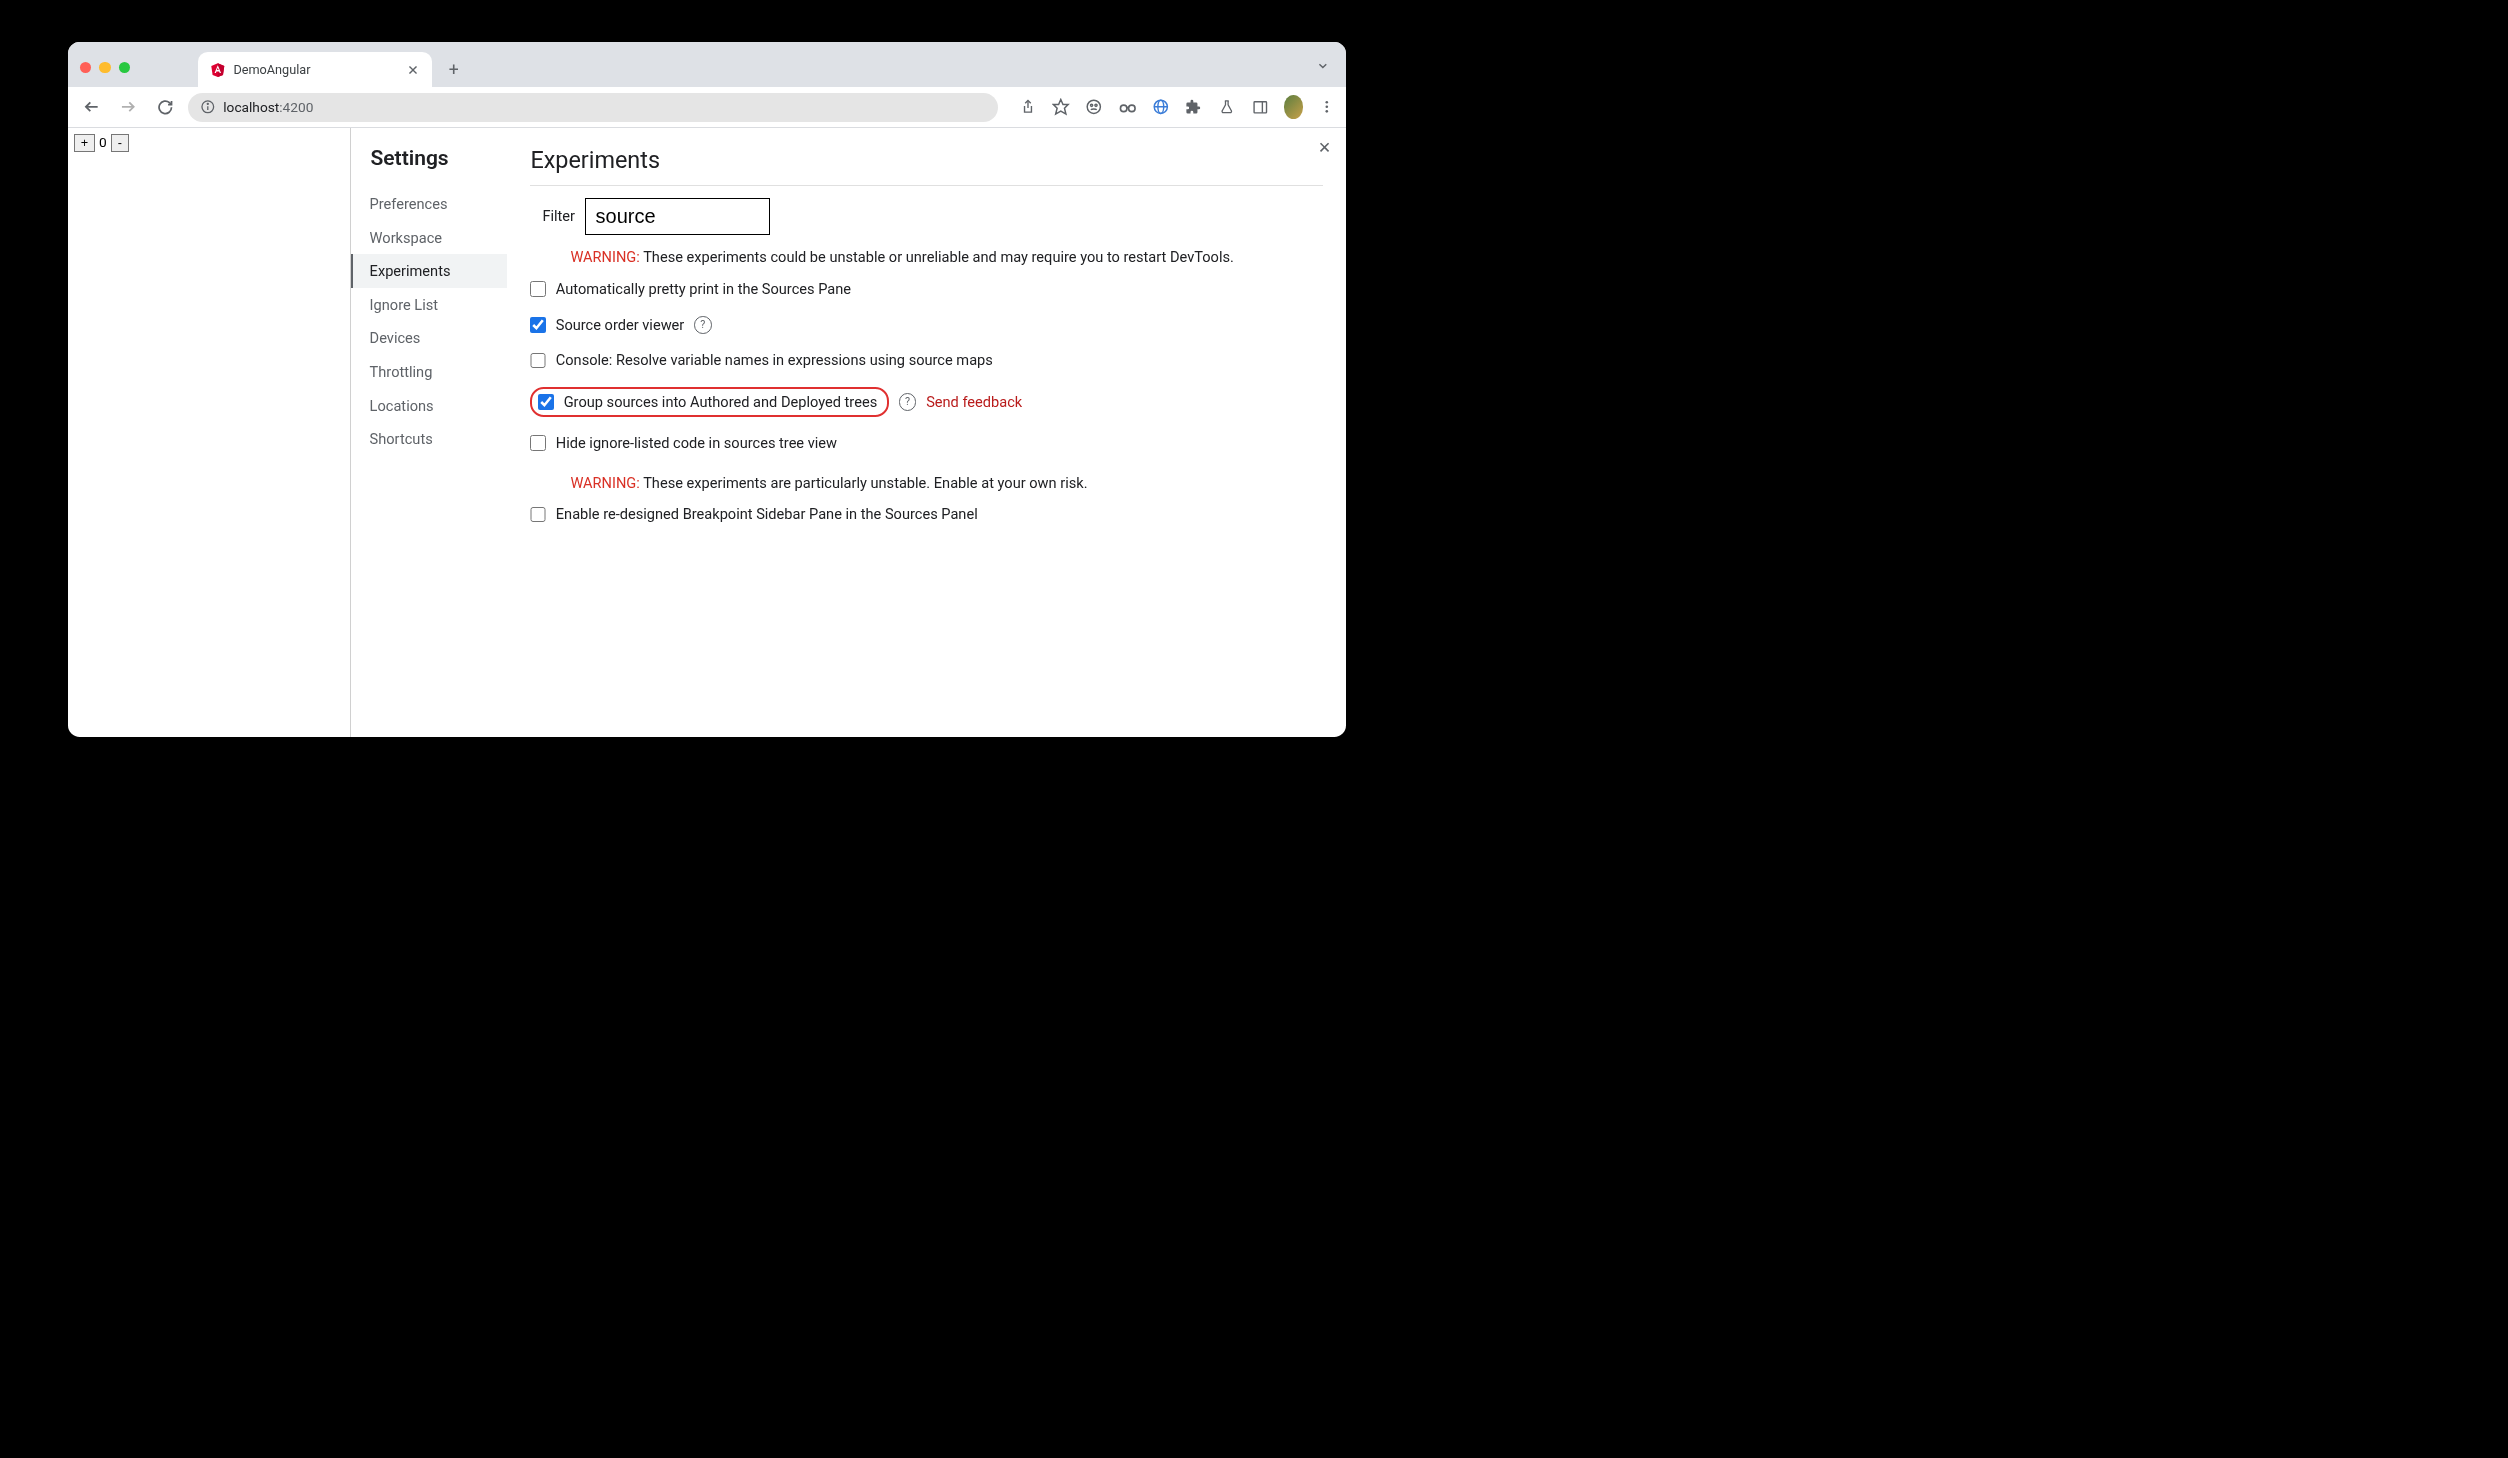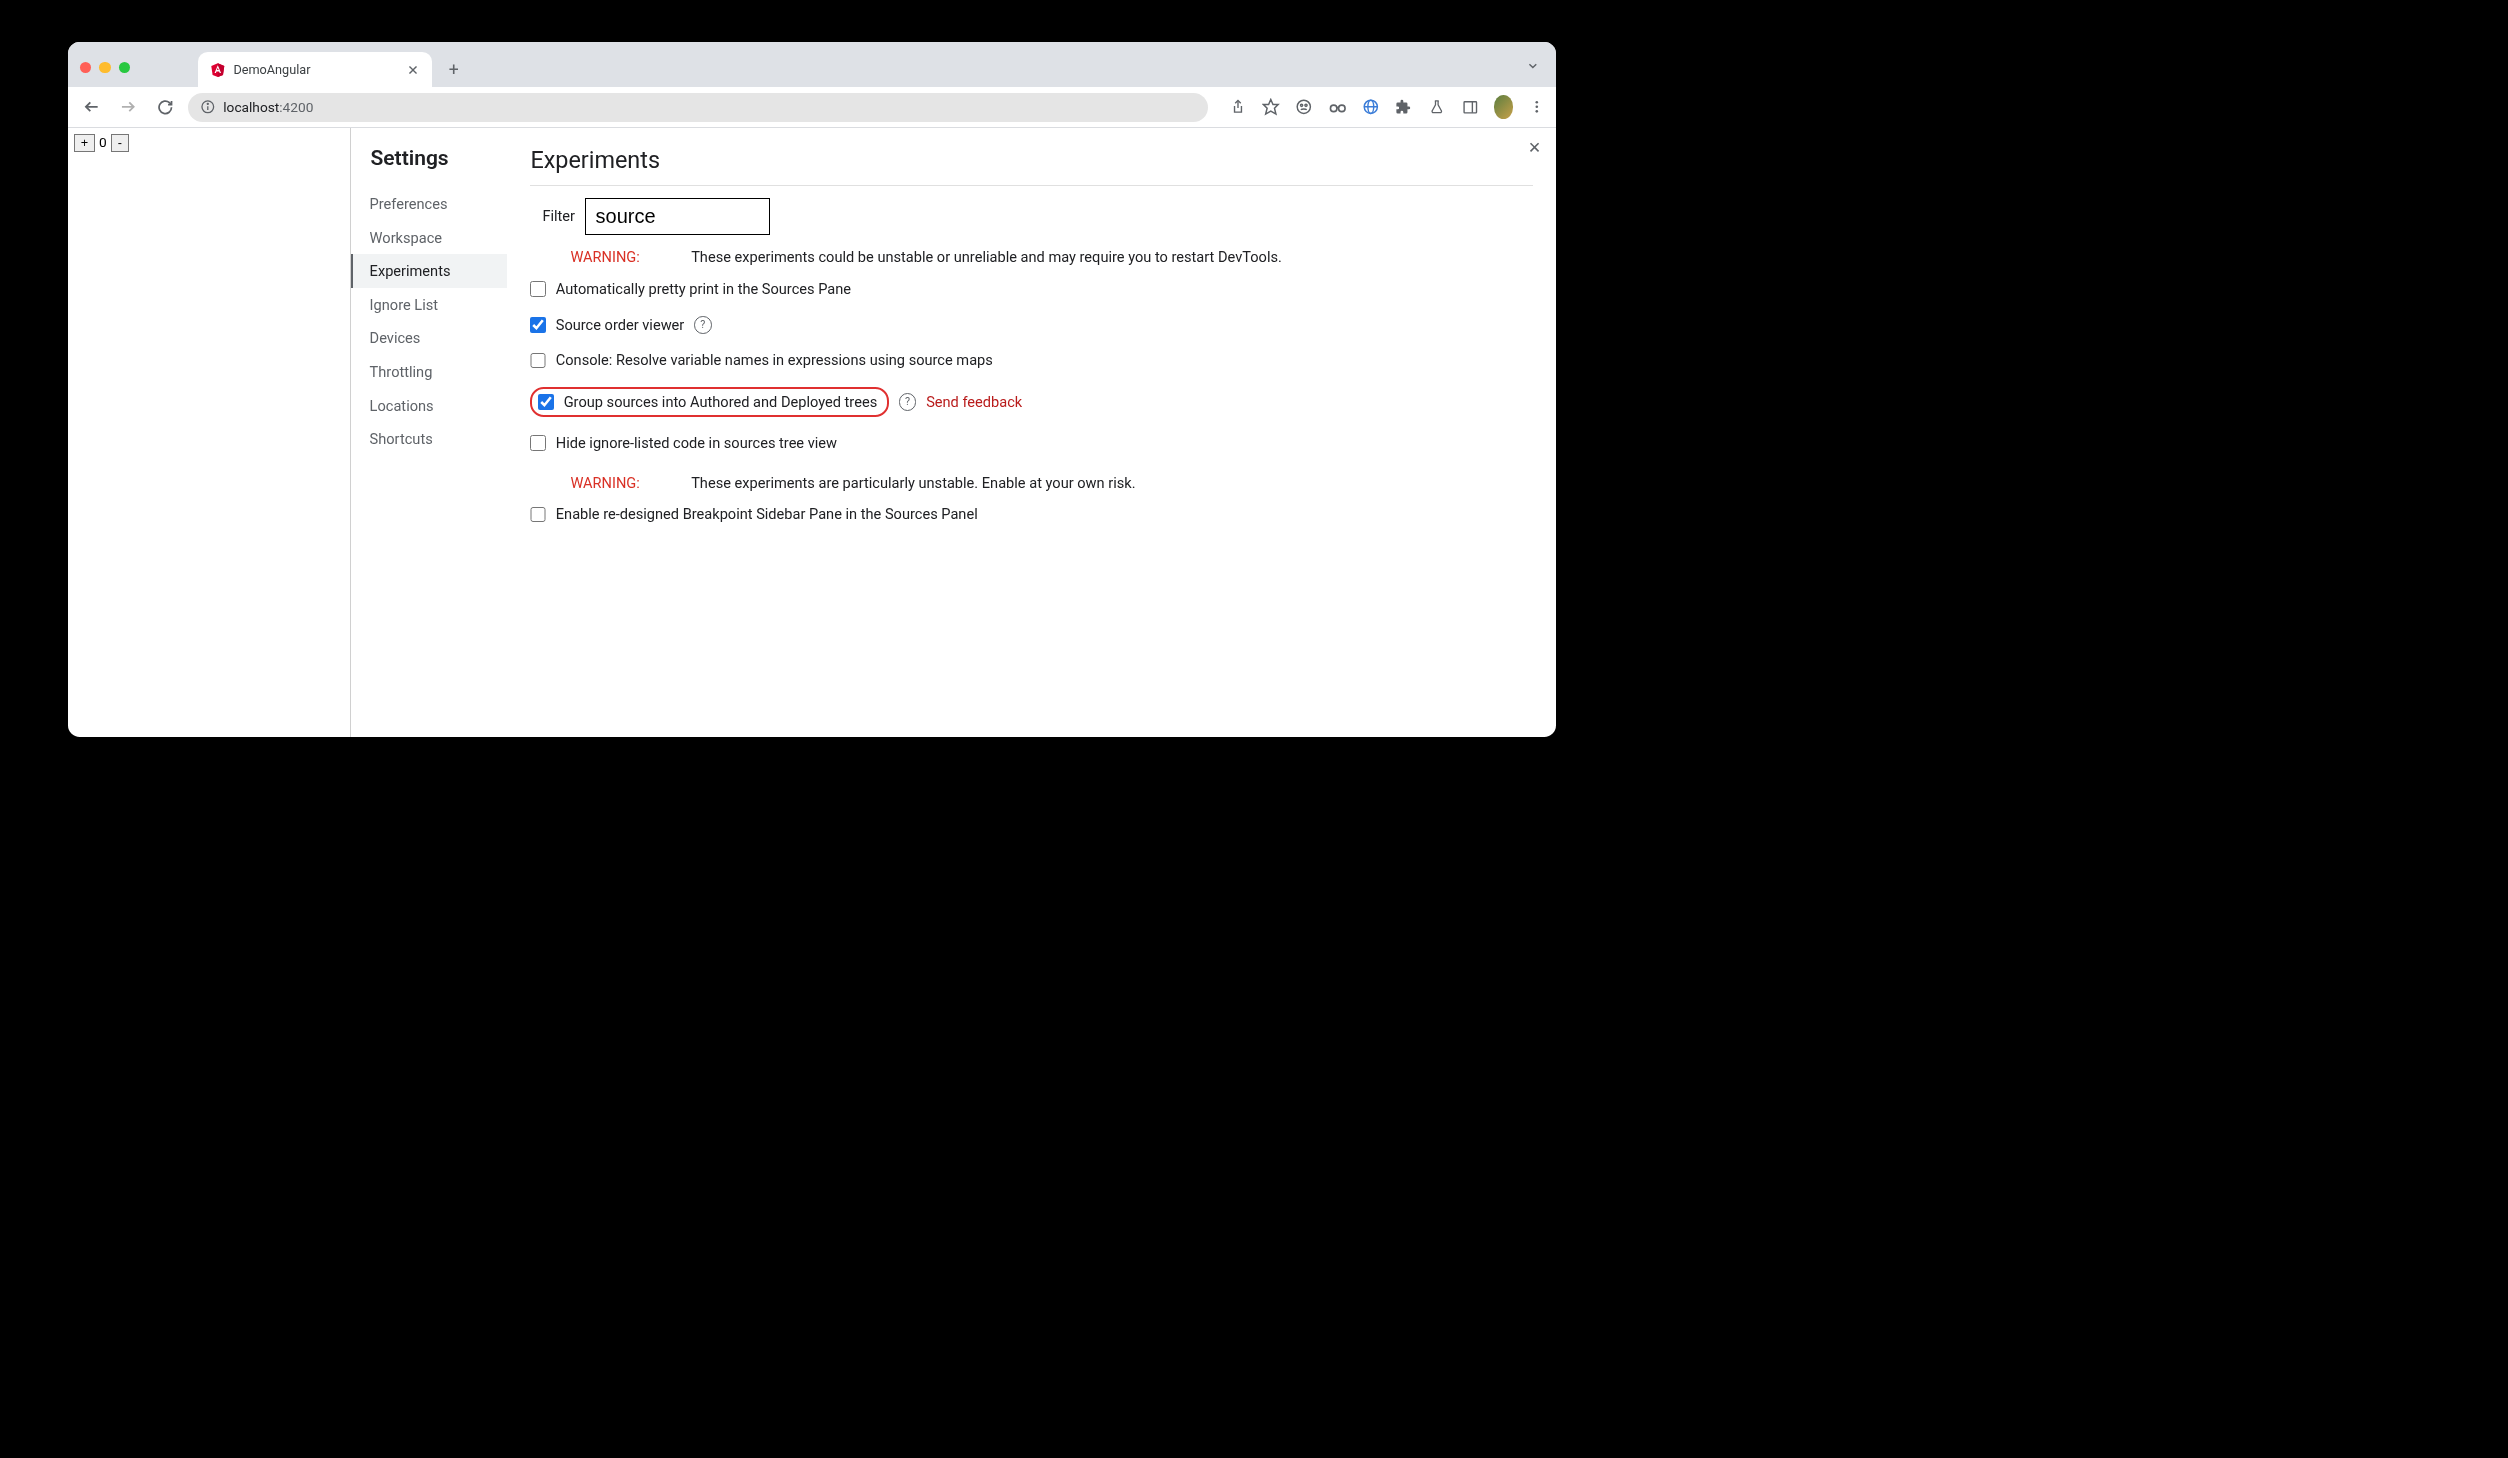--- a/index.html
+++ b/index.html
@@ -6,21 +6,21 @@
   body {
     background: #000;
     font-family: -apple-system, BlinkMacSystemFont, "Segoe UI", Roboto, Helvetica, Arial, sans-serif;
     width: 1414px;
     height: 824px;
     overflow: hidden;
   }
   .browser-window {
     position: absolute;
     left: 68px; top: 42px;
-    width: 1488px; height: 695px;
+    width: 1278px; height: 695px;
     background: #fff;
     border-radius: 11.7px;
     box-shadow: 0 9.8px 39px rgba(0,0,0,0.5);
     overflow: hidden;
     display: flex; flex-direction: column;
   }
   .titlebar {
     height: 45px;
     background: #dee1e6;
     display: flex; align-items: flex-end;
@@ -87,21 +87,21 @@
   }
   .dt-main{flex:1;padding:17.6px 23.4px 0 23.4px;overflow:auto;}
   .dt-main h2{font-size:23.4px;font-weight:400;color:#202124;padding-bottom:11.7px;border-bottom:1px solid #e0e0e0;margin-bottom:11.7px;}
   .filter-row{display:flex;align-items:center;gap:9.8px;margin-bottom:13.7px;}
   .filter-row label{font-size:14.6px;color:#202124;margin-left:12px;}
   .filter-row input{
     border:1px solid #000000;font-size:20px;padding:5.9px 9.8px;width:185px;outline:none;
   }
   .warn{color:#d93025;font-size:14.6px;margin-bottom:13.7px;}
   .warn .prefix{font-weight:400;margin-left:40px;}
-  .warn .msg{color:#202124;margin-left:48px;}
+  .warn .msg{color:#202124;}
   .opt-row{
     display:flex;align-items:center;gap:9.8px;margin-bottom:17.6px;font-size:14.6px;color:#202124;
   }
   .opt-row input[type=checkbox]{width:15.6px;height:15.6px;accent-color:#1a73e8;cursor:pointer;}
   .opt-row .help{
     width:17.6px;height:17.6px;border:1.5px solid #5f6368;border-radius:50%;
     display:flex;align-items:center;justify-content:center;font-size:10.7px;color:#5f6368;cursor:pointer;
   }
   .opt-row a{color:#b91c1c;cursor:pointer;}
   .highlight-box{

